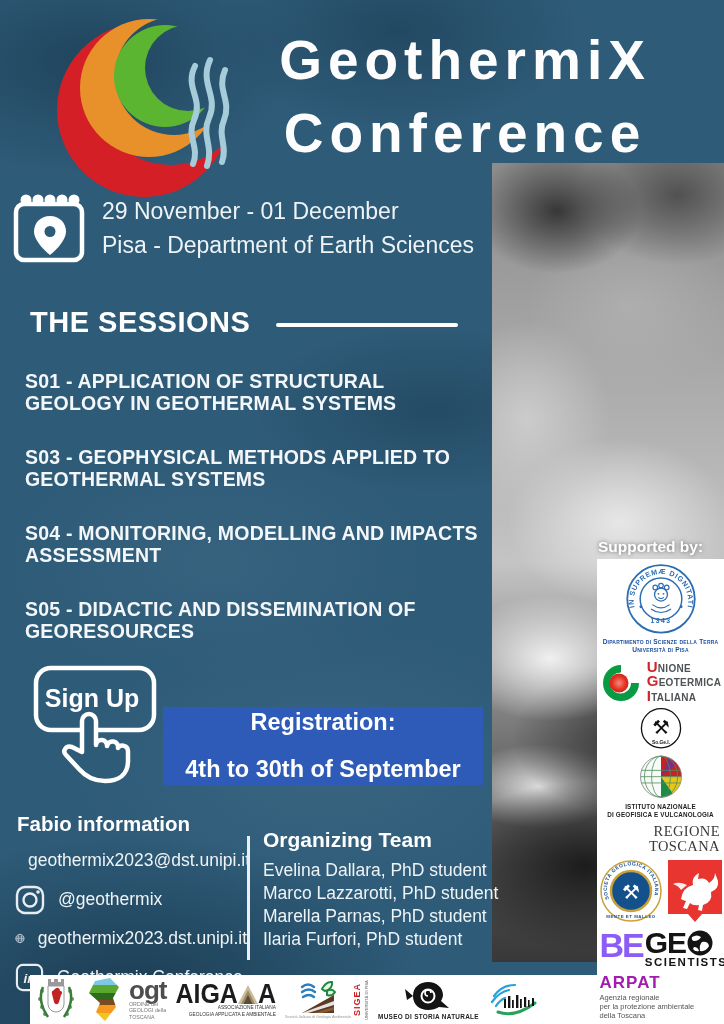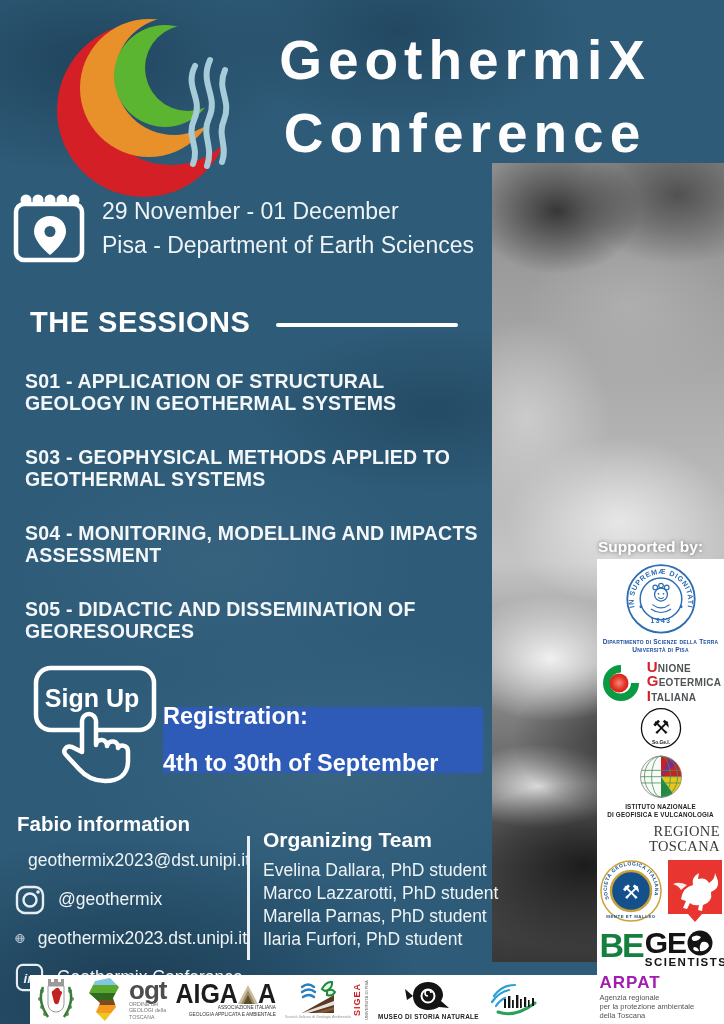--- a/index.html
+++ b/index.html
@@ -25,22 +25,22 @@
 
   
   .sessions-head{left:18px;top:294px;display:flex;align-items:center;gap:14px;width:440px;}
   .sessions-head h2{margin:12px;font-size:29px;font-weight:700;letter-spacing:.5px;}
   .head-rule{flex:1;height:4px;background:#fff;border-radius:2px;margin-top:4px;}
   .sessions-list{left:25px;top:338px;width:458px;}
   .session{font-size:19.5px;font-weight:700;line-height:22px;margin-bottom:9px;letter-spacing:.2px;color:#f4f7f9;margin-top:32px;}
 
   
   .signup{left:28px;top:662px;width:135px;height:125px;cursor:pointer;}
-  .regbox{left:163px;top:707px;width:320px;height:66px;background:#2d5bb7;
-    display:flex;flex-direction:column;justify-content:center;
+  .regbox{left:163px;top:707px;width:320px;height:78px;background:#2d5bb7;
+    display:flex;flex-direction:column;justify-content:center;text-align:center;
     font-size:23.5px;font-weight:700;line-height:31px;color:#fff;gap:16px;}
 
   
   .moreinfo{left:15px;top:812px;width:232px;}
   .moreinfo h3{margin:0 0 8px 2px;font-size:20.5px;font-weight:700;}
   .mi-row{display:flex;align-items:center;gap:13px;height:33px;margin-bottom:6px;}
   .mi-row .txt{font-size:17.5px;color:#eef3f6;white-space:nowrap;}
   .vdivider{left:247px;top:836px;width:3px;height:124px;background:#e9eff3;}
 
   
@@ -69,21 +69,21 @@
   .unipi-cap{font-size:6.6px;font-weight:700;color:#1d4f9e;text-align:center;line-height:8.5px;font-variant:small-caps;letter-spacing:.2px;}
   .ugi-row{display:flex;align-items:center;gap:5px;margin-top:3px;}
   .ugi-text{display:flex;flex-direction:column;}
   .ugi-line{font-size:10px;font-weight:700;color:#4f5355;text-transform:uppercase;line-height:12.5px;letter-spacing:.3px;}
   .ugi-line::first-letter{color:#d2232a;font-size:1.5em;}
   .ingv-cap{font-size:6.3px;font-weight:700;color:#222;text-align:center;line-height:8px;letter-spacing:.2px;}
   .regione{align-self:flex-end;text-align:right;font-family:"Liberation Serif",serif;
     font-size:14.5px;line-height:15px;color:#3a3a3a;letter-spacing:.4px;margin:2px 2px 0 0;}
   .sgi-peg-row{display:flex;align-items:flex-start;gap:4px;margin-top:2px;}
   .begeo{width:122px;margin-top:2px;display:flex;align-items:flex-start;}
-  .begeo .be{font-size:34px;font-weight:900;color:#15803d;letter-spacing:-2px;line-height:34px;}
+  .begeo .be{font-size:34px;font-weight:900;color:#8b5cf6;letter-spacing:-2px;line-height:34px;}
   .begeo-right{display:flex;flex-direction:column;margin-left:2px;}
   .begeo-top{display:flex;align-items:center;}
   .begeo .ge{font-size:30px;font-weight:900;color:#141414;letter-spacing:-1px;line-height:30px;}
   .begeo .scientists{font-size:11.5px;font-weight:700;color:#141414;letter-spacing:1.5px;margin-top:-2px;}
   .arpat{width:122px;margin-top:2px;}
   .arpat .name{font-size:17px;font-weight:700;color:#a21caf;letter-spacing:1px;}
   .arpat .cap{font-size:7.5px;color:#555;line-height:9px;}
 
   
   .strip{left:30px;top:975px;width:570px;height:49px;background:#fff;z-index:2;

